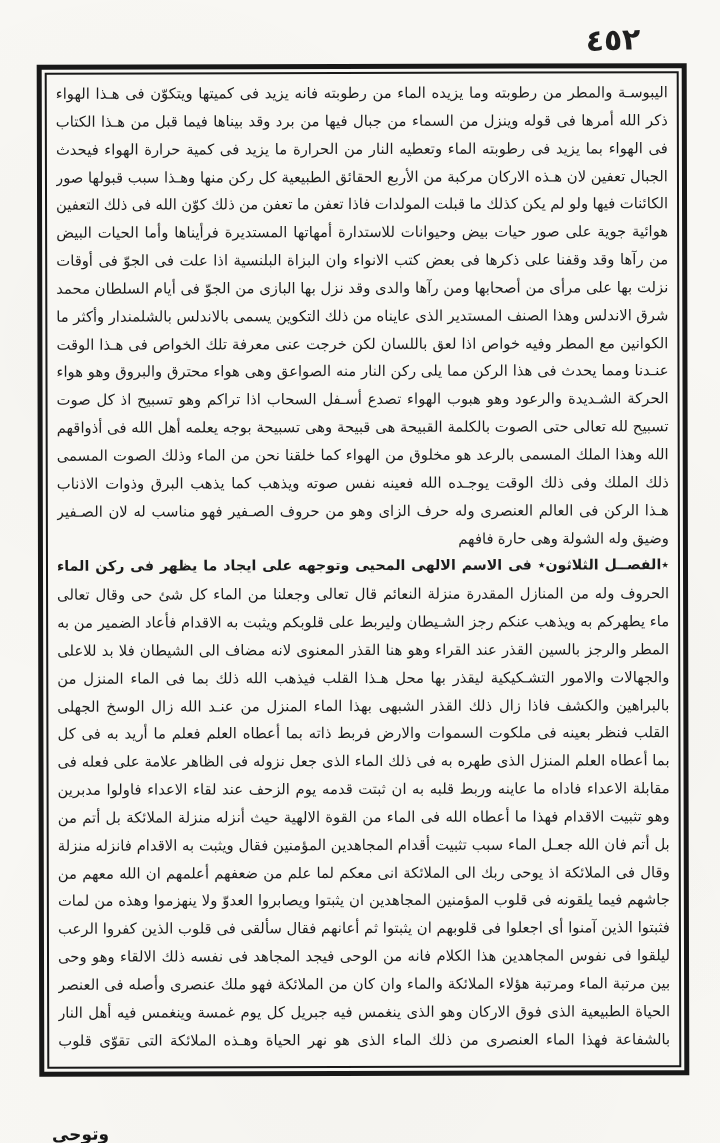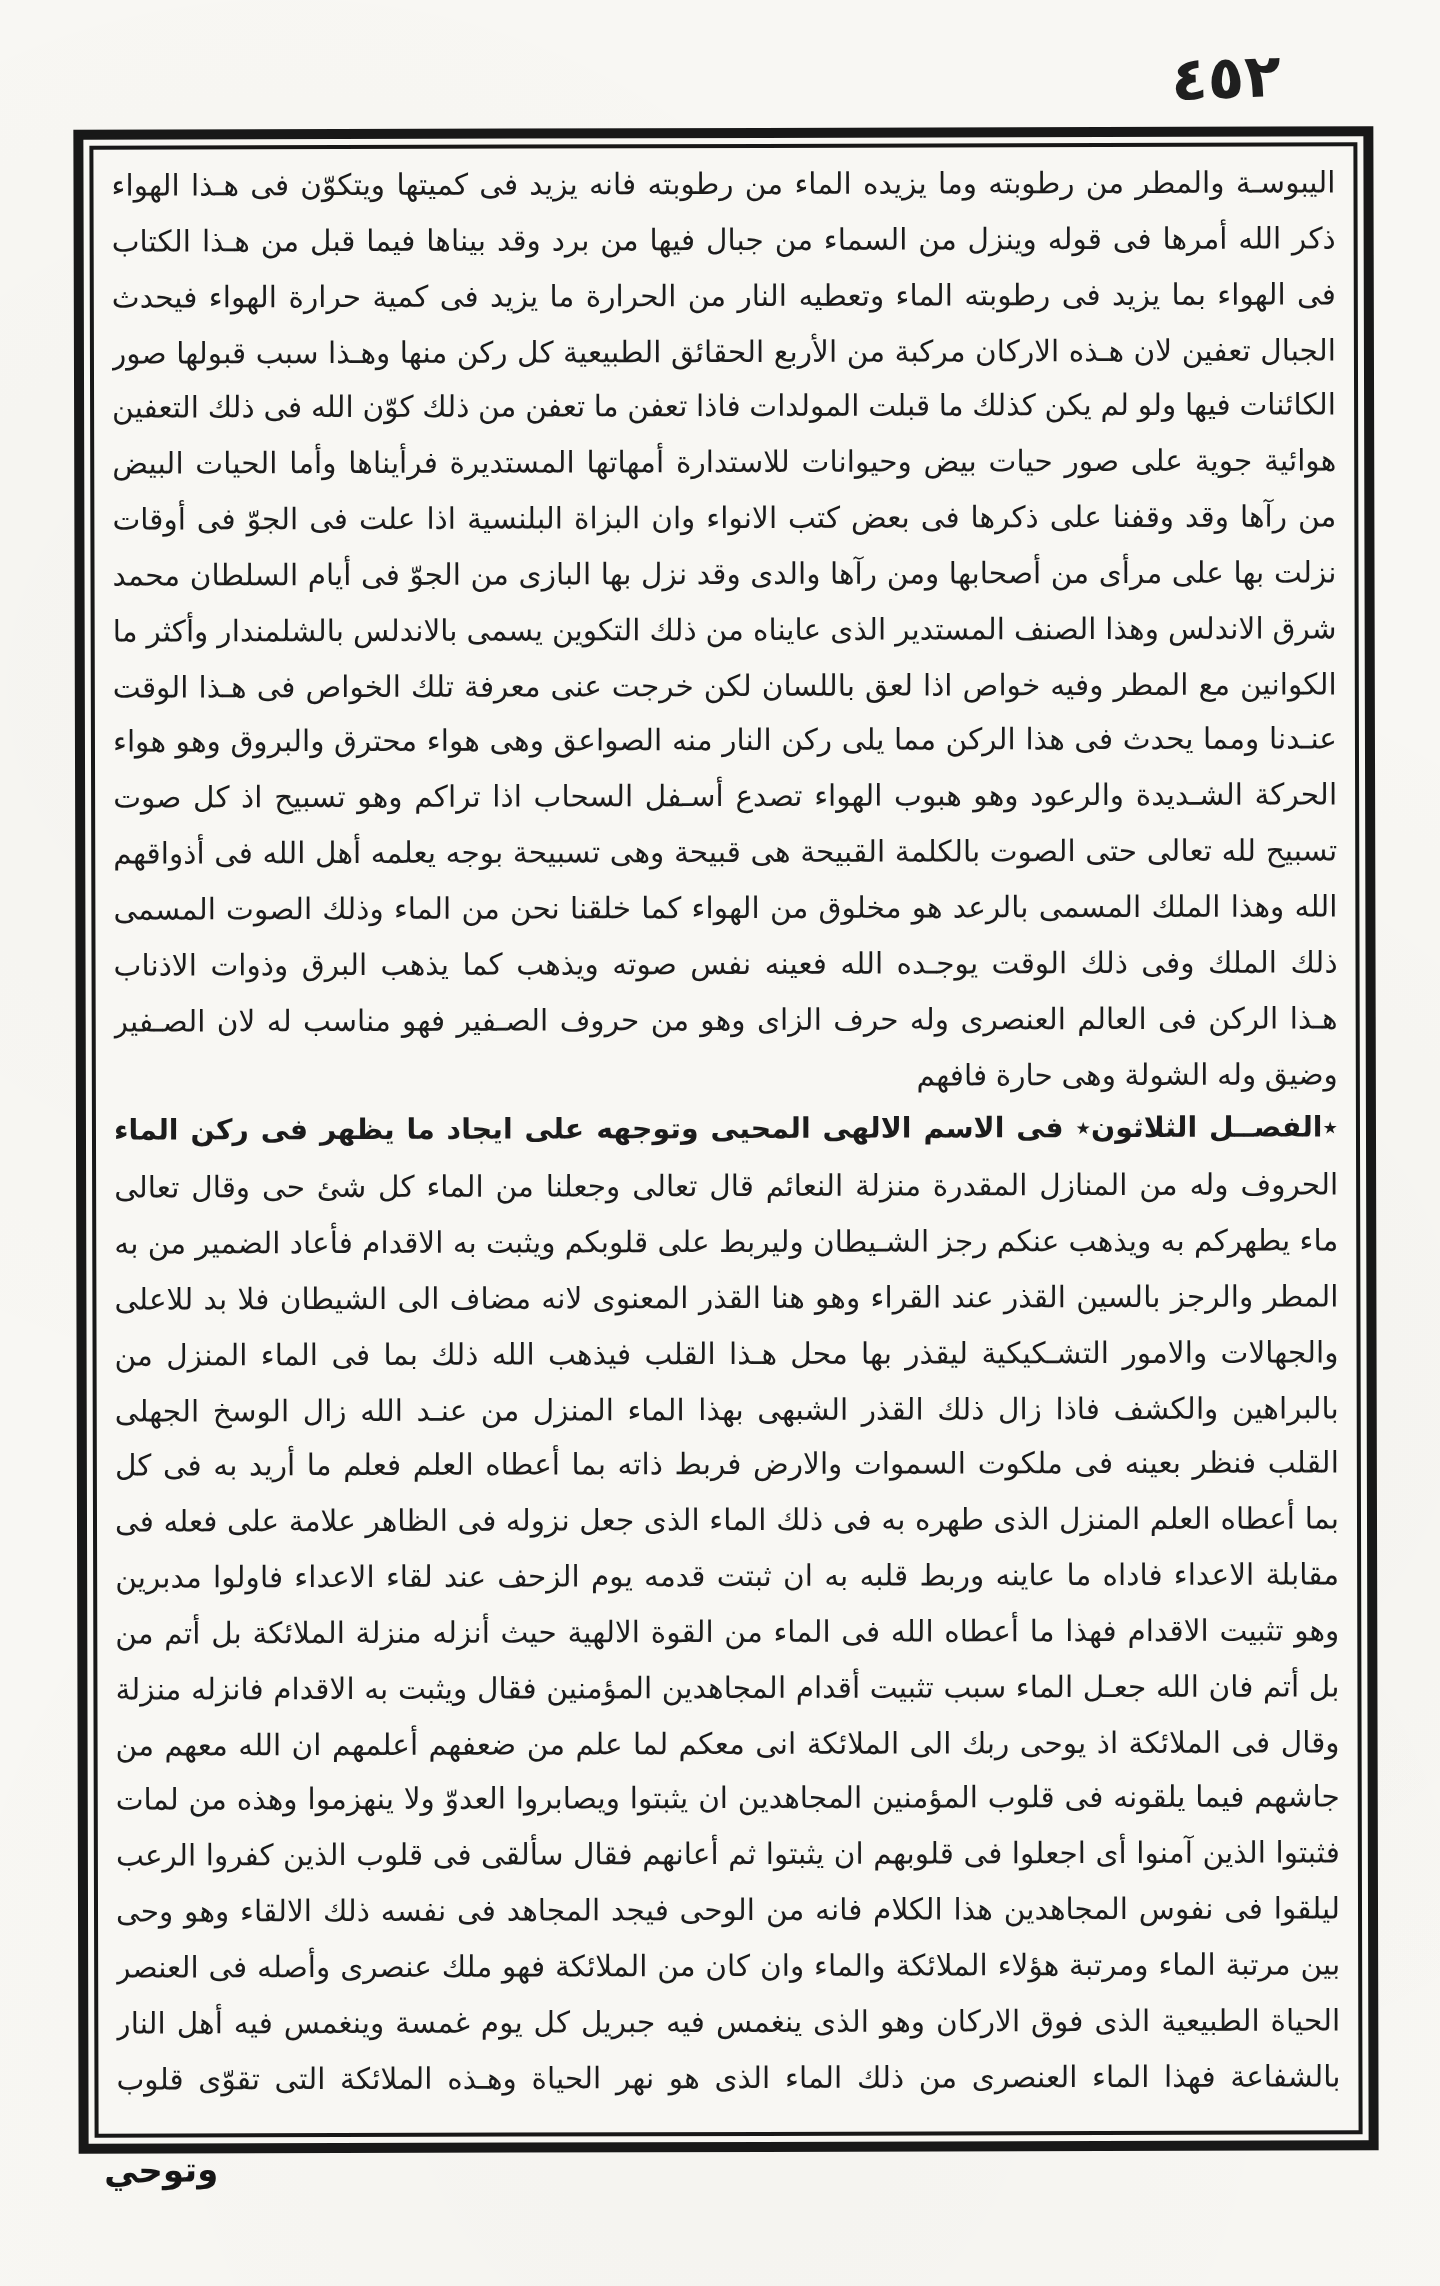--- a/index.html
+++ b/index.html
@@ -82,21 +82,21 @@
   }
   
   .line:nth-child(18) {
     font-weight: bold;
     font-size: 14.2px;
   }
 
   .catchword {
     position: absolute;
     left: 52px;
-    top: 1076px;
+    top: 1124px;
     font-size: 17px;
     font-weight: bold;
     color: #161616;
     transform: rotate(-1deg);
   }
 </style>
 </head>
 <body>
 
 <div class="page-number">٤٥٢</div>

